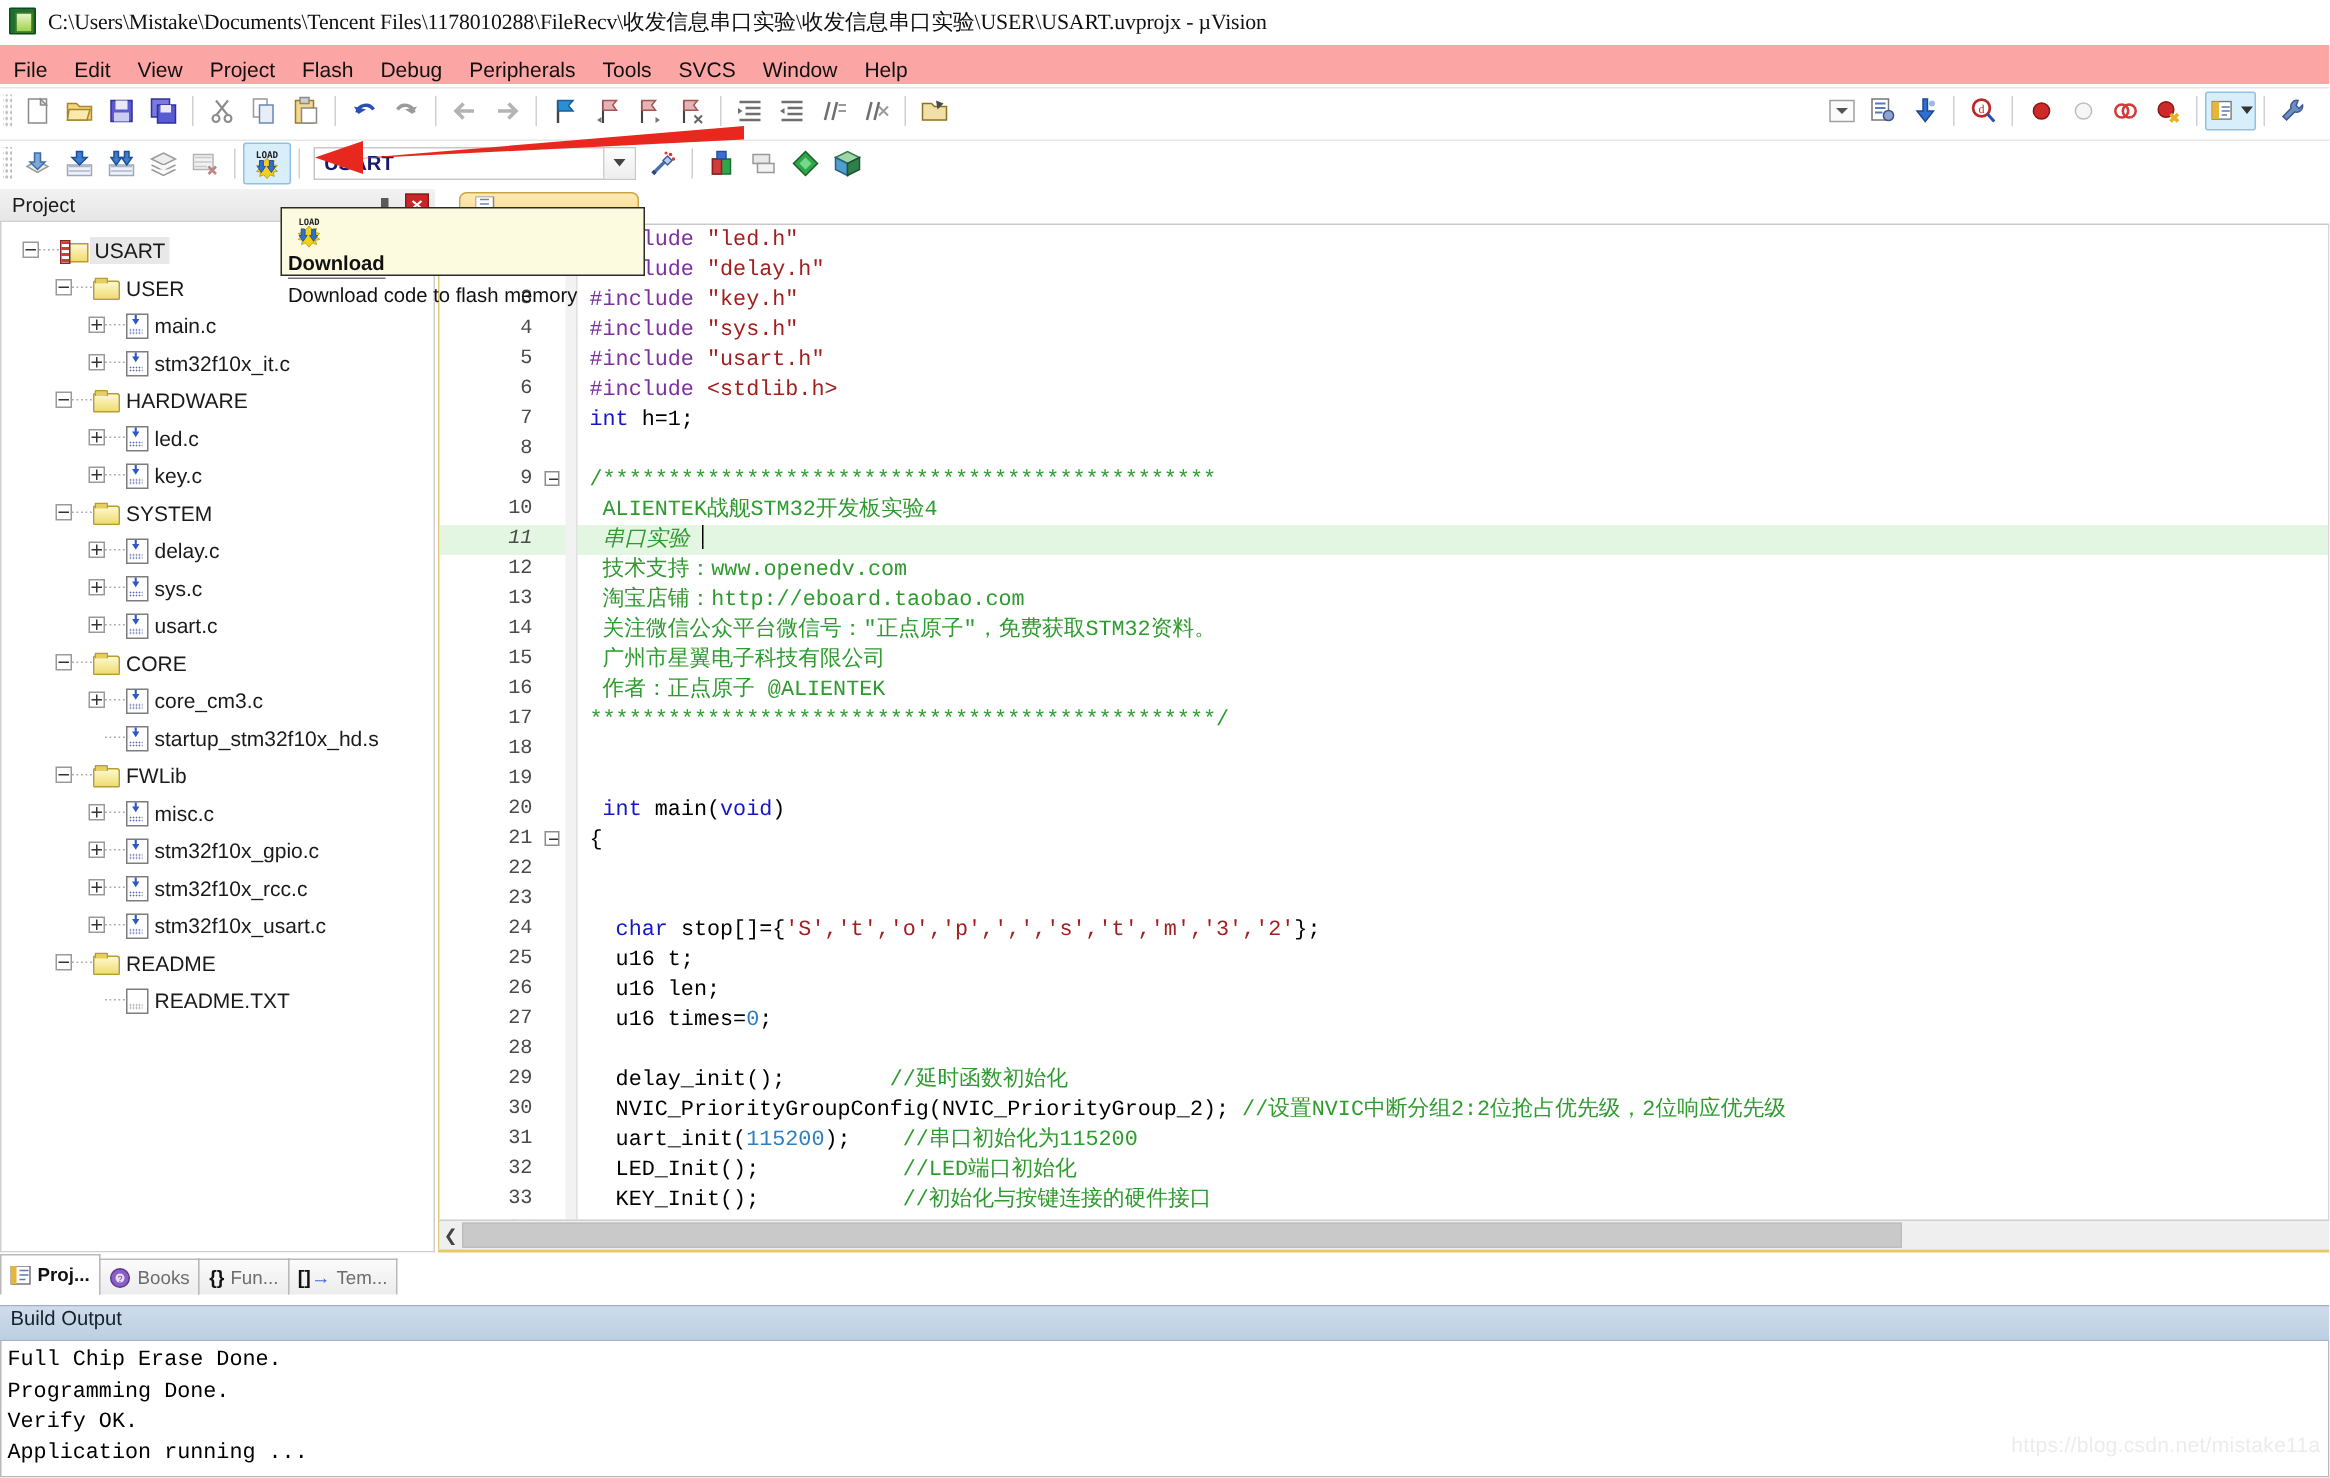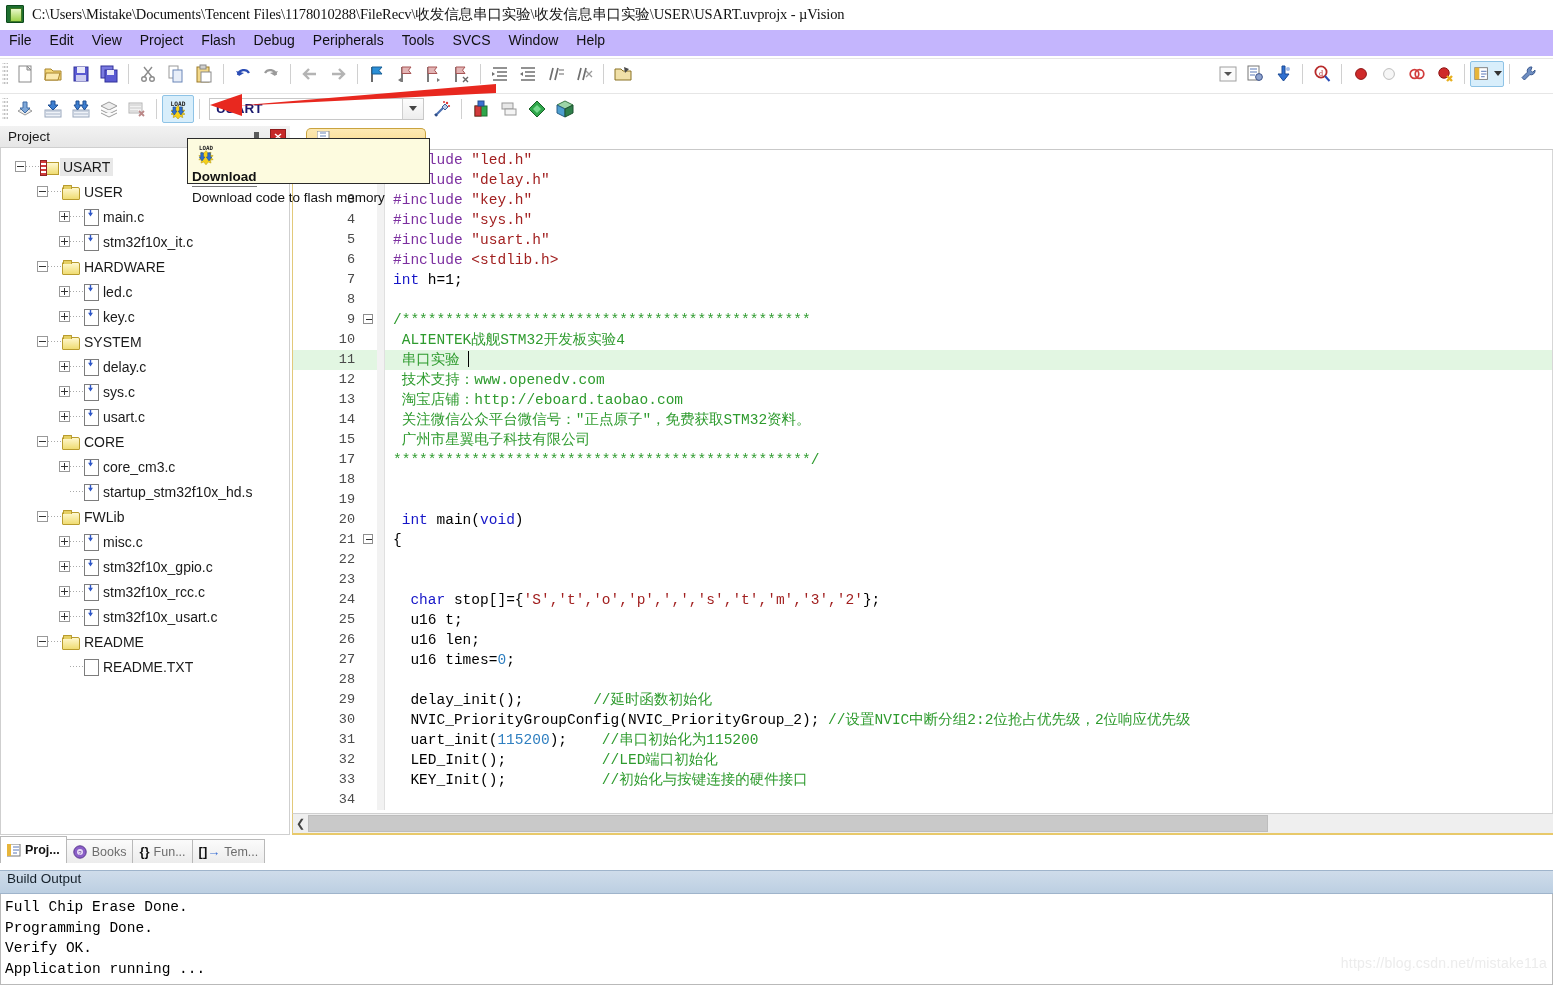--- a/index.html
+++ b/index.html
@@ -30,21 +30,21 @@
   }
   .titlebar .title-text {
     font-size: 14.5px; color: #101010; white-space: nowrap;
     letter-spacing: -0.1px;
     font-family: Liberation Serif, serif;
   }
 
   
   .menubar {
     position: absolute; left:0; top:30px; width:1553px; height:26px;
-    display:flex; align-items:flex-start; background:#c4b5fd;
+    display:flex; align-items:flex-end; background:#fca5a5;
   }
   .menubar .mi {
     font-size: 14px; color:#101010; padding: 2px 9px; cursor: default;
     white-space: nowrap;
   }
 
   
   .toolbar {
     position:absolute; left:0; width:1553px; height:30px;
     background:#ffffff; display:flex; align-items:center;
@@ -165,21 +165,21 @@
     font-size:14.5px; line-height:20px; color:#000;
   }
   .code-line { display:flex; align-items:flex-start; height:20px; white-space:pre; }
   .ln { width:68px; text-align:right; padding-right:6px; color:#4a4a4a; font-size:13.5px; flex:none; user-select:none; }
   .fold { width:16px; flex:none; position:relative; }
   .fold .fbox{position:absolute;left:2px;top:4px;width:10px;height:10px;border:1px solid #8e8e8e;background:#fff;}
   .fold .fbox:before{content:"";position:absolute;left:2px;top:4px;width:6px;height:1px;background:#333;}
   .fold .fbar{position:absolute;left:6px;top:0;bottom:0;width:1px;background:#b7b7b7;}
   .gutterbar { width:8px; flex:none; align-self:stretch; background:#f2f2f2; border-right:1px solid #e0e0e0;}
   .ctxt { padding-left:8px; }
-  .hl-line { background:#e2f6e2; }
+  .hl-line { background:#e2f6e2;font-style:italic; }
   .cursor { display:inline-block; width:1px; height:16px; background:#000; vertical-align:-3px; }
 
   .k-pre  { color:#7c2fa0; }
   .k-str  { color:#a11f1f; }
   .k-kw   { color:#1515c7; }
   .k-cmt  { color:#2e9b2e; }
   .k-num  { color:#2f7fc0; }
   .k-plain{ color:#000; }
   .k-chr  { color:#a11f1f; }
 
@@ -835,20 +835,21 @@
             <div class="code-line"><span class="ln">6</span><span class="fold"></span><span class="gutterbar"></span><span class="ctxt"><span class="k-pre">#include </span><span class="k-str">&lt;stdlib.h&gt;</span></span></div>
             <div class="code-line"><span class="ln">7</span><span class="fold"></span><span class="gutterbar"></span><span class="ctxt"><span class="k-kw">int</span><span class="k-plain"> h=1;</span></span></div>
             <div class="code-line"><span class="ln">8</span><span class="fold"></span><span class="gutterbar"></span><span class="ctxt"></span></div>
             <div class="code-line"><span class="ln">9</span><span class="fold"><span class="fbox"></span></span><span class="gutterbar"></span><span class="ctxt"><span class="k-cmt">/***********************************************</span></span></div>
             <div class="code-line"><span class="ln">10</span><span class="fold"><span class="fbar"></span></span><span class="gutterbar"></span><span class="ctxt"><span class="k-cmt"> ALIENTEK战舰STM32开发板实验4</span></span></div>
             <div class="code-line hl-line"><span class="ln">11</span><span class="fold"><span class="fbar"></span></span><span class="gutterbar"></span><span class="ctxt"><span class="k-cmt"> 串口实验 </span><span class="cursor"></span></span></div>
             <div class="code-line"><span class="ln">12</span><span class="fold"><span class="fbar"></span></span><span class="gutterbar"></span><span class="ctxt"><span class="k-cmt"> 技术支持：www.openedv.com</span></span></div>
             <div class="code-line"><span class="ln">13</span><span class="fold"><span class="fbar"></span></span><span class="gutterbar"></span><span class="ctxt"><span class="k-cmt"> 淘宝店铺：http://eboard.taobao.com</span></span></div>
             <div class="code-line"><span class="ln">14</span><span class="fold"><span class="fbar"></span></span><span class="gutterbar"></span><span class="ctxt"><span class="k-cmt"> 关注微信公众平台微信号："正点原子"，免费获取STM32资料。</span></span></div>
             <div class="code-line"><span class="ln">15</span><span class="fold"><span class="fbar"></span></span><span class="gutterbar"></span><span class="ctxt"><span class="k-cmt"> 广州市星翼电子科技有限公司</span></span></div>
+            <div class="code-line"><span class="ln">16</span><span class="fold"><span class="fbar"></span></span><span class="gutterbar"></span><span class="ctxt"><span class="k-cmt"> 作者：正点原子 @ALIENTEK</span></span></div>
             <div class="code-line"><span class="ln">17</span><span class="fold"><span class="fbar"></span></span><span class="gutterbar"></span><span class="ctxt"><span class="k-cmt">************************************************/</span></span></div>
             <div class="code-line"><span class="ln">18</span><span class="fold"></span><span class="gutterbar"></span><span class="ctxt"></span></div>
             <div class="code-line"><span class="ln">19</span><span class="fold"></span><span class="gutterbar"></span><span class="ctxt"></span></div>
             <div class="code-line"><span class="ln">20</span><span class="fold"></span><span class="gutterbar"></span><span class="ctxt"><span class="k-plain"> </span><span class="k-kw">int</span><span class="k-plain"> main(</span><span class="k-kw">void</span><span class="k-plain">)</span></span></div>
             <div class="code-line"><span class="ln">21</span><span class="fold"><span class="fbox"></span></span><span class="gutterbar"></span><span class="ctxt"><span class="k-plain">{</span></span></div>
             <div class="code-line"><span class="ln">22</span><span class="fold"><span class="fbar"></span></span><span class="gutterbar"></span><span class="ctxt"></span></div>
             <div class="code-line"><span class="ln">23</span><span class="fold"><span class="fbar"></span></span><span class="gutterbar"></span><span class="ctxt"></span></div>
             <div class="code-line"><span class="ln">24</span><span class="fold"><span class="fbar"></span></span><span class="gutterbar"></span><span class="ctxt"><span class="k-plain">  </span><span class="k-kw">char</span><span class="k-plain"> stop[]={</span><span class="k-chr">'S','t','o','p',',','s','t','m','3','2'</span><span class="k-plain">};</span></span></div>
             <div class="code-line"><span class="ln">25</span><span class="fold"><span class="fbar"></span></span><span class="gutterbar"></span><span class="ctxt"><span class="k-plain">  u16 t;</span></span></div>
             <div class="code-line"><span class="ln">26</span><span class="fold"><span class="fbar"></span></span><span class="gutterbar"></span><span class="ctxt"><span class="k-plain">  u16 len;</span></span></div>

